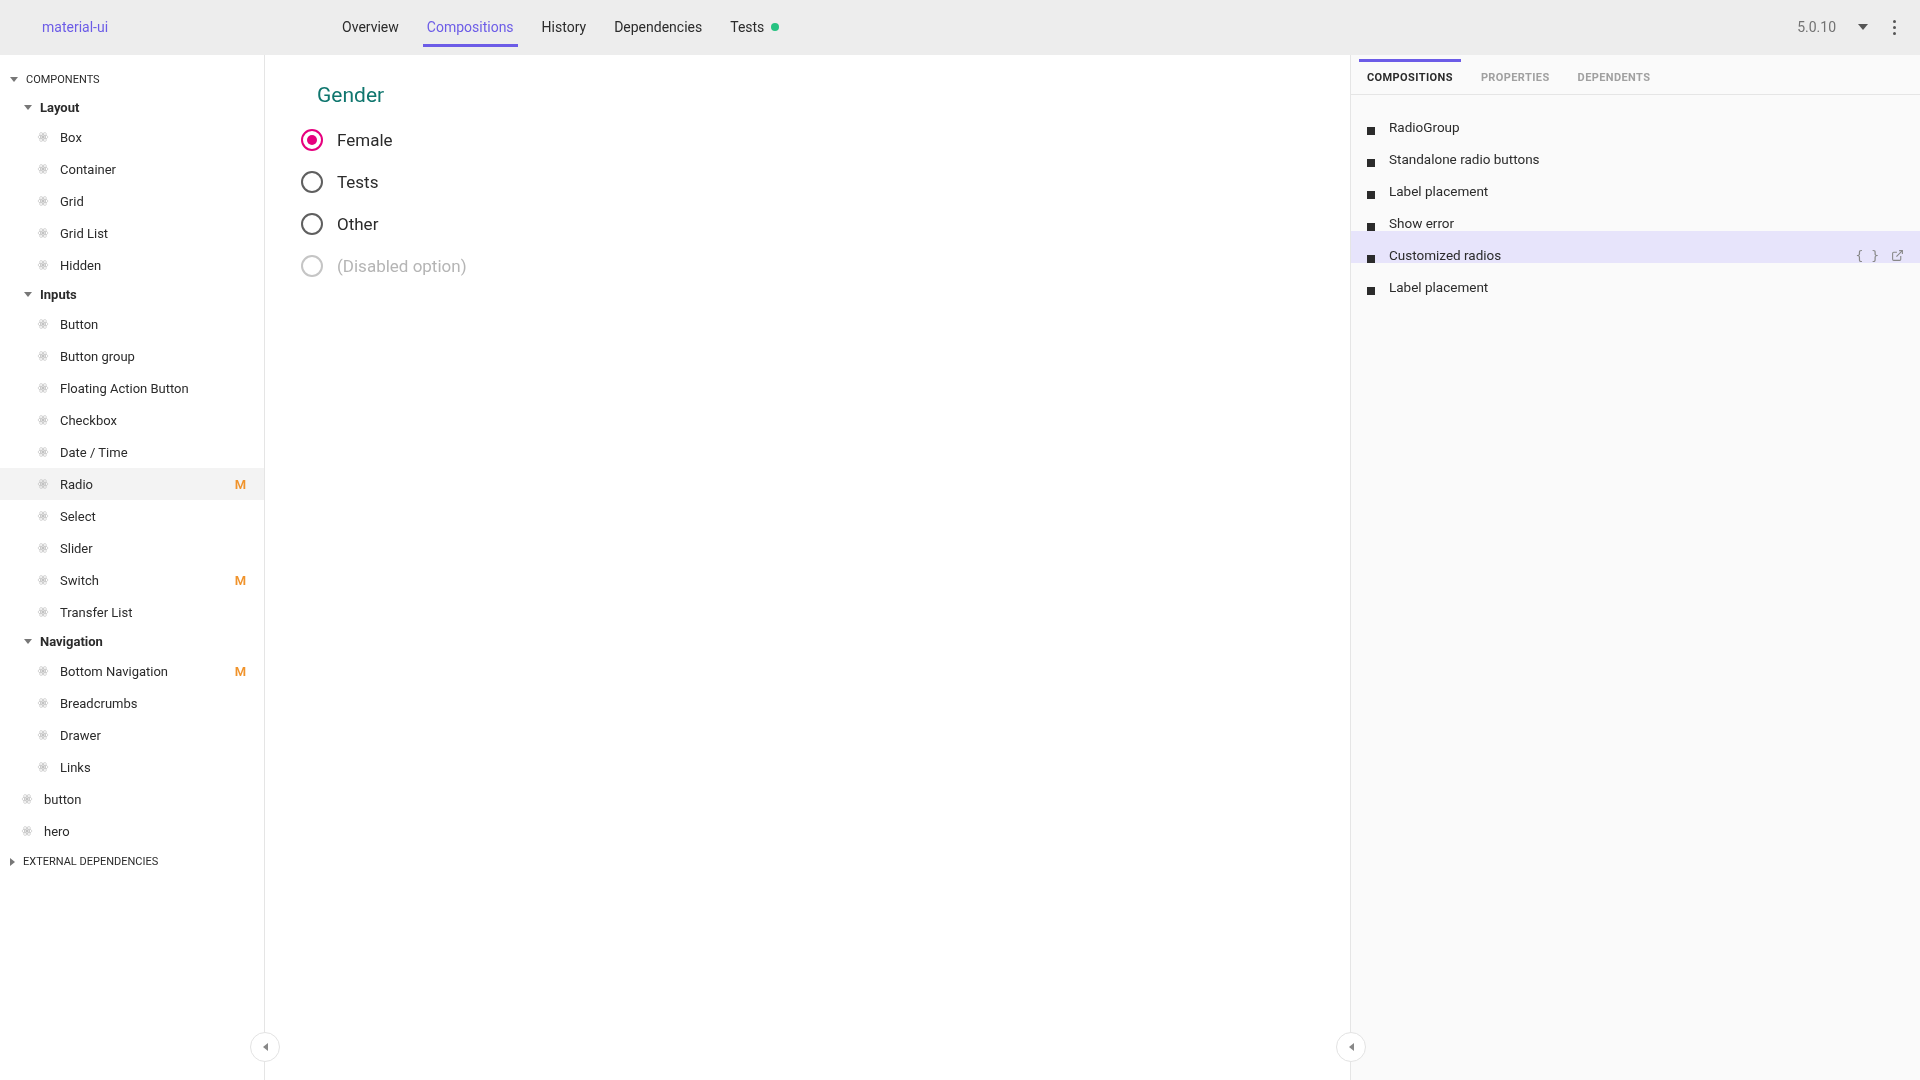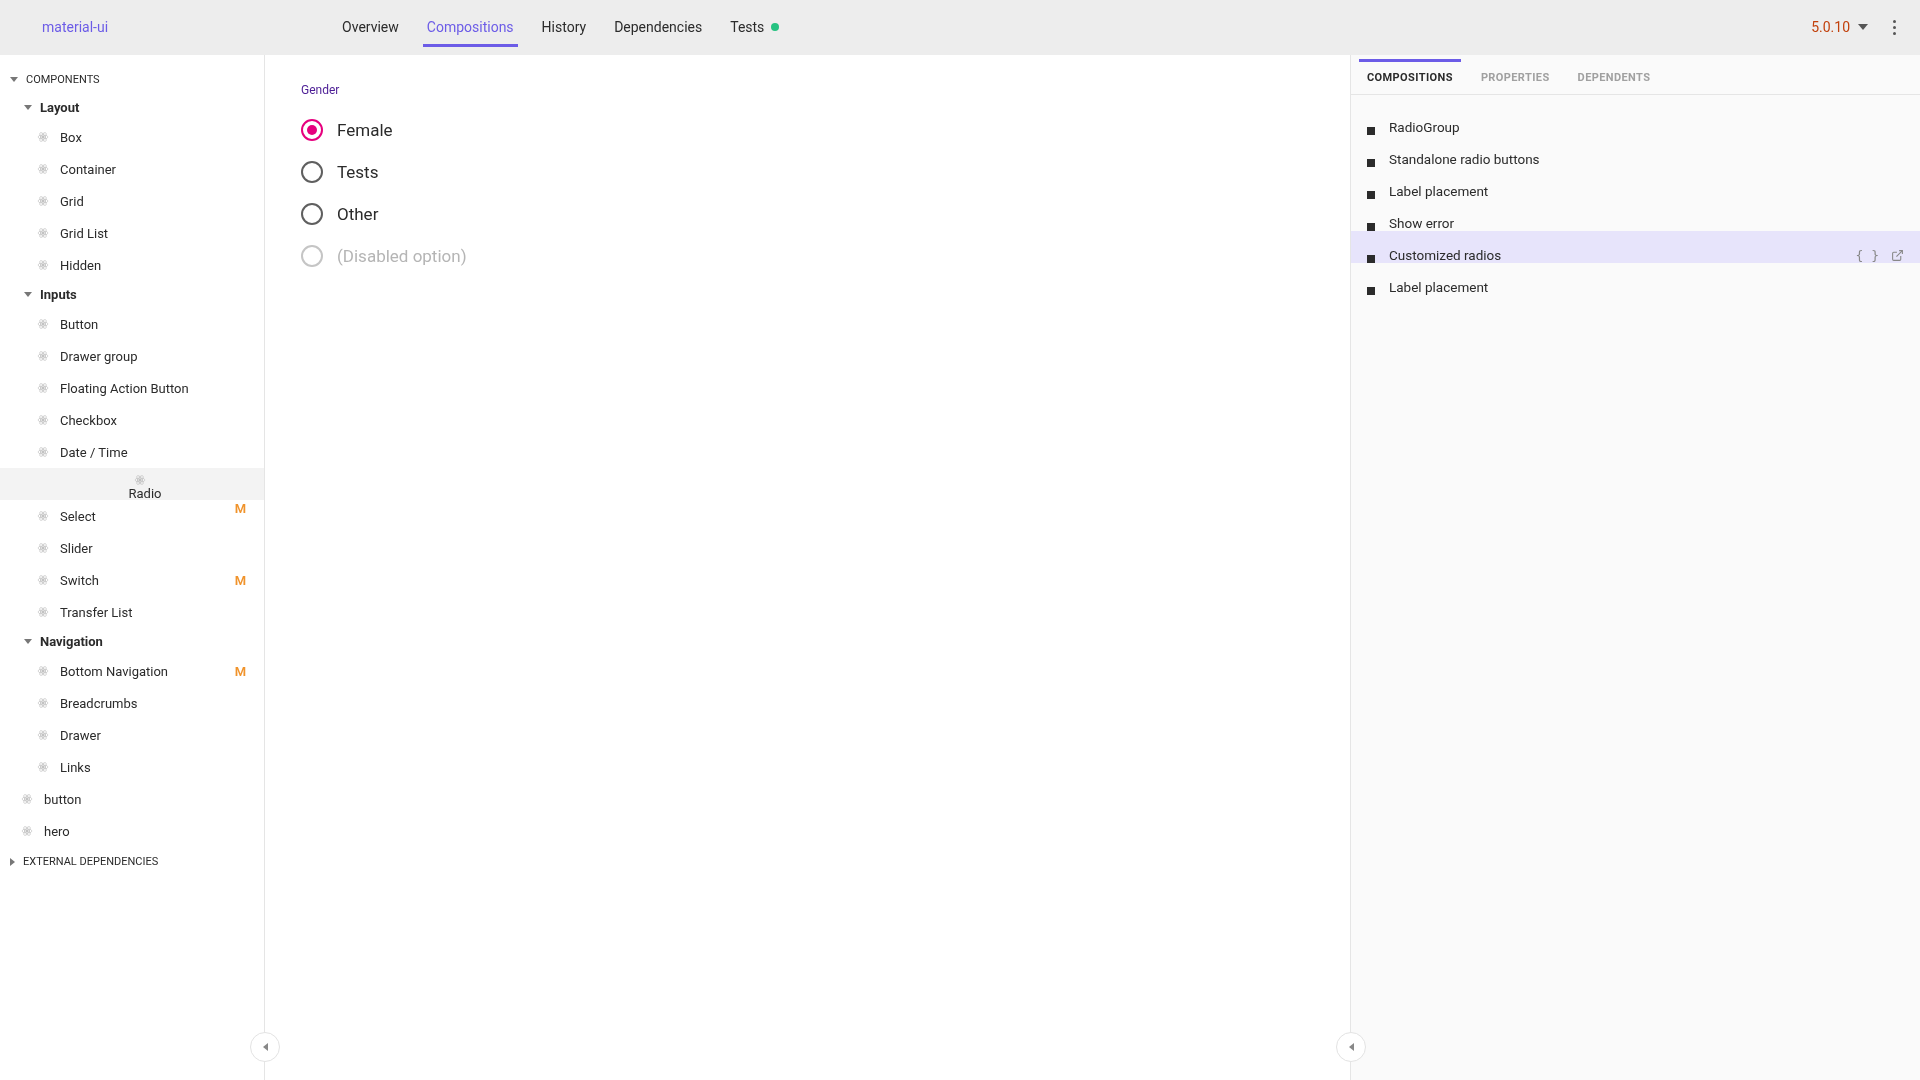--- a/index.html
+++ b/index.html
@@ -49,21 +49,21 @@
   height: 3px;
   background: #6c5ce7;
 }
 .tests-dot {
   width: 8px; height: 8px; border-radius: 50%;
   background: #26c281; margin-left: 7px;
 }
 .top-right {
   margin-left: auto; display: flex; align-items: center; gap: 18px;
 }
-.version { display: flex; align-items: center; gap: 8px; cursor: pointer; color:#c2410c; }
+.version { display: flex; align-items: center; gap: 22px; cursor: pointer; color:#737373; }
 .caret-down {
   width: 0; height: 0;
   border-left: 5px solid transparent;
   border-right: 5px solid transparent;
   border-top: 6px solid #555;
 }
 .kebab { width: 16px; height: 16px; display: flex; flex-direction: column; justify-content: center; align-items: center; gap: 3px; cursor: pointer; }
 .kebab .dot { width: 3px; height: 3px; background: #555; border-radius: 50%; }
 
 .main { flex: 1; display: flex; background: #fff; }
@@ -109,21 +109,21 @@
 .group-head .tri { margin-right: 8px; }
 .leaf {
   display: flex; align-items: center;
   padding: 6px 10px 6px 36px;
   font-size: 13px;
   cursor: pointer;
   position: relative;
   height: 32px;
 }
 .leaf.top { padding-left: 20px; }
-.leaf.selected { background: #f3f3f3; flex-direction: column; }
+.leaf.selected { background: #f3f3f3; }
 .leaf-icon {
   width: 14px; height: 14px;
   margin-right: 10px;
   display: flex; align-items: center; justify-content: center;
 }
 .react-icon {
   width: 12px; height: 12px;
 }
 .badge-m {
   margin-left: auto;
@@ -133,23 +133,24 @@
   padding-right: 8px;
 }
 
 .center {
   flex: 1;
   background: #fff;
   padding: 28px 36px;
   position: relative;
 }
 .form-label {
-  color: #4c1d95;
-  font-size: 12px;
+  color: #0f766e;
+  font-size: 21px;
   margin-bottom: 12px;
+  margin-left: 16px;
 }
 .radio-row {
   display: flex; align-items: center;
   height: 42px;
   cursor: pointer;
 }
 .radio {
   width: 22px; height: 22px;
   border: 2px solid #5f5f5f;
   border-radius: 50%;
@@ -349,21 +350,21 @@
           </div>
           <div class="leaf">
             <span class="leaf-icon">
               <svg class="react-icon" viewBox="0 0 24 24" fill="none" stroke="#bbb" stroke-width="1.2">
                 <circle cx="12" cy="12" r="2" fill="#bbb"></circle>
                 <ellipse cx="12" cy="12" rx="10" ry="4"></ellipse>
                 <ellipse cx="12" cy="12" rx="10" ry="4" transform="rotate(60 12 12)"></ellipse>
                 <ellipse cx="12" cy="12" rx="10" ry="4" transform="rotate(120 12 12)"></ellipse>
               </svg>
             </span>
-            <span>Drawer group</span>
+            <span>Button group</span>
           </div>
           <div class="leaf">
             <span class="leaf-icon">
               <svg class="react-icon" viewBox="0 0 24 24" fill="none" stroke="#bbb" stroke-width="1.2">
                 <circle cx="12" cy="12" r="2" fill="#bbb"></circle>
                 <ellipse cx="12" cy="12" rx="10" ry="4"></ellipse>
                 <ellipse cx="12" cy="12" rx="10" ry="4" transform="rotate(60 12 12)"></ellipse>
                 <ellipse cx="12" cy="12" rx="10" ry="4" transform="rotate(120 12 12)"></ellipse>
               </svg>
             </span>

